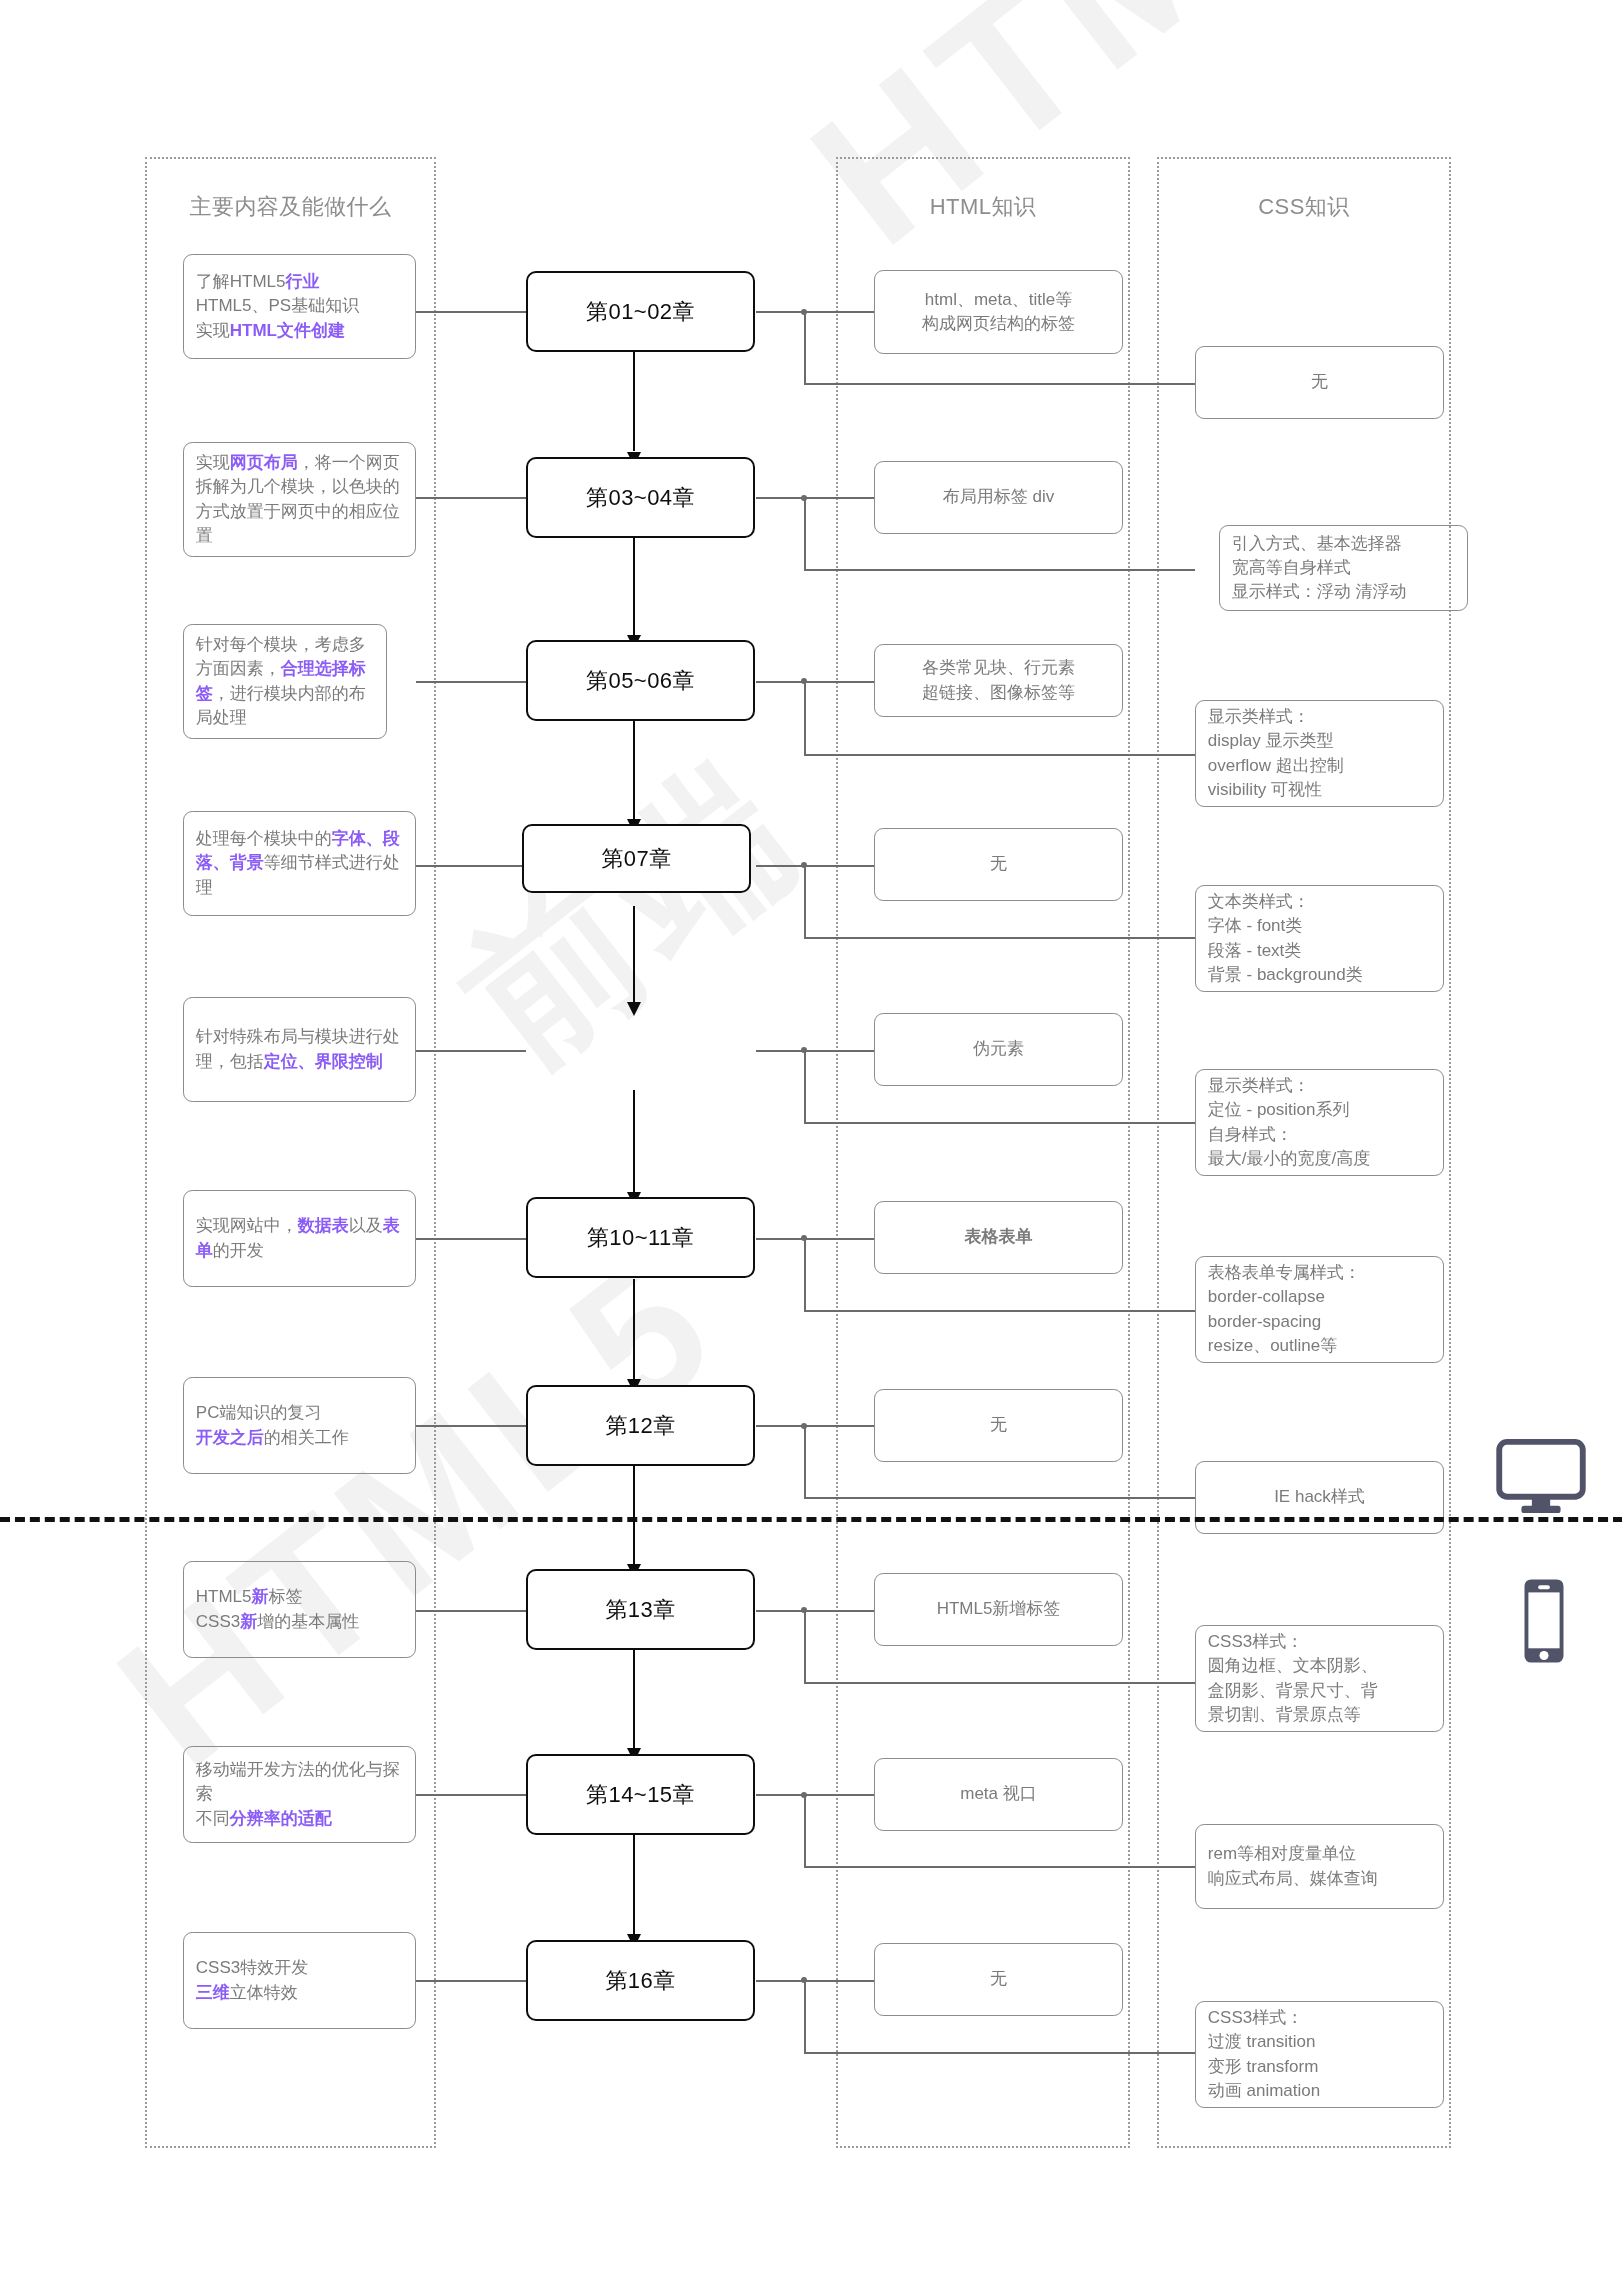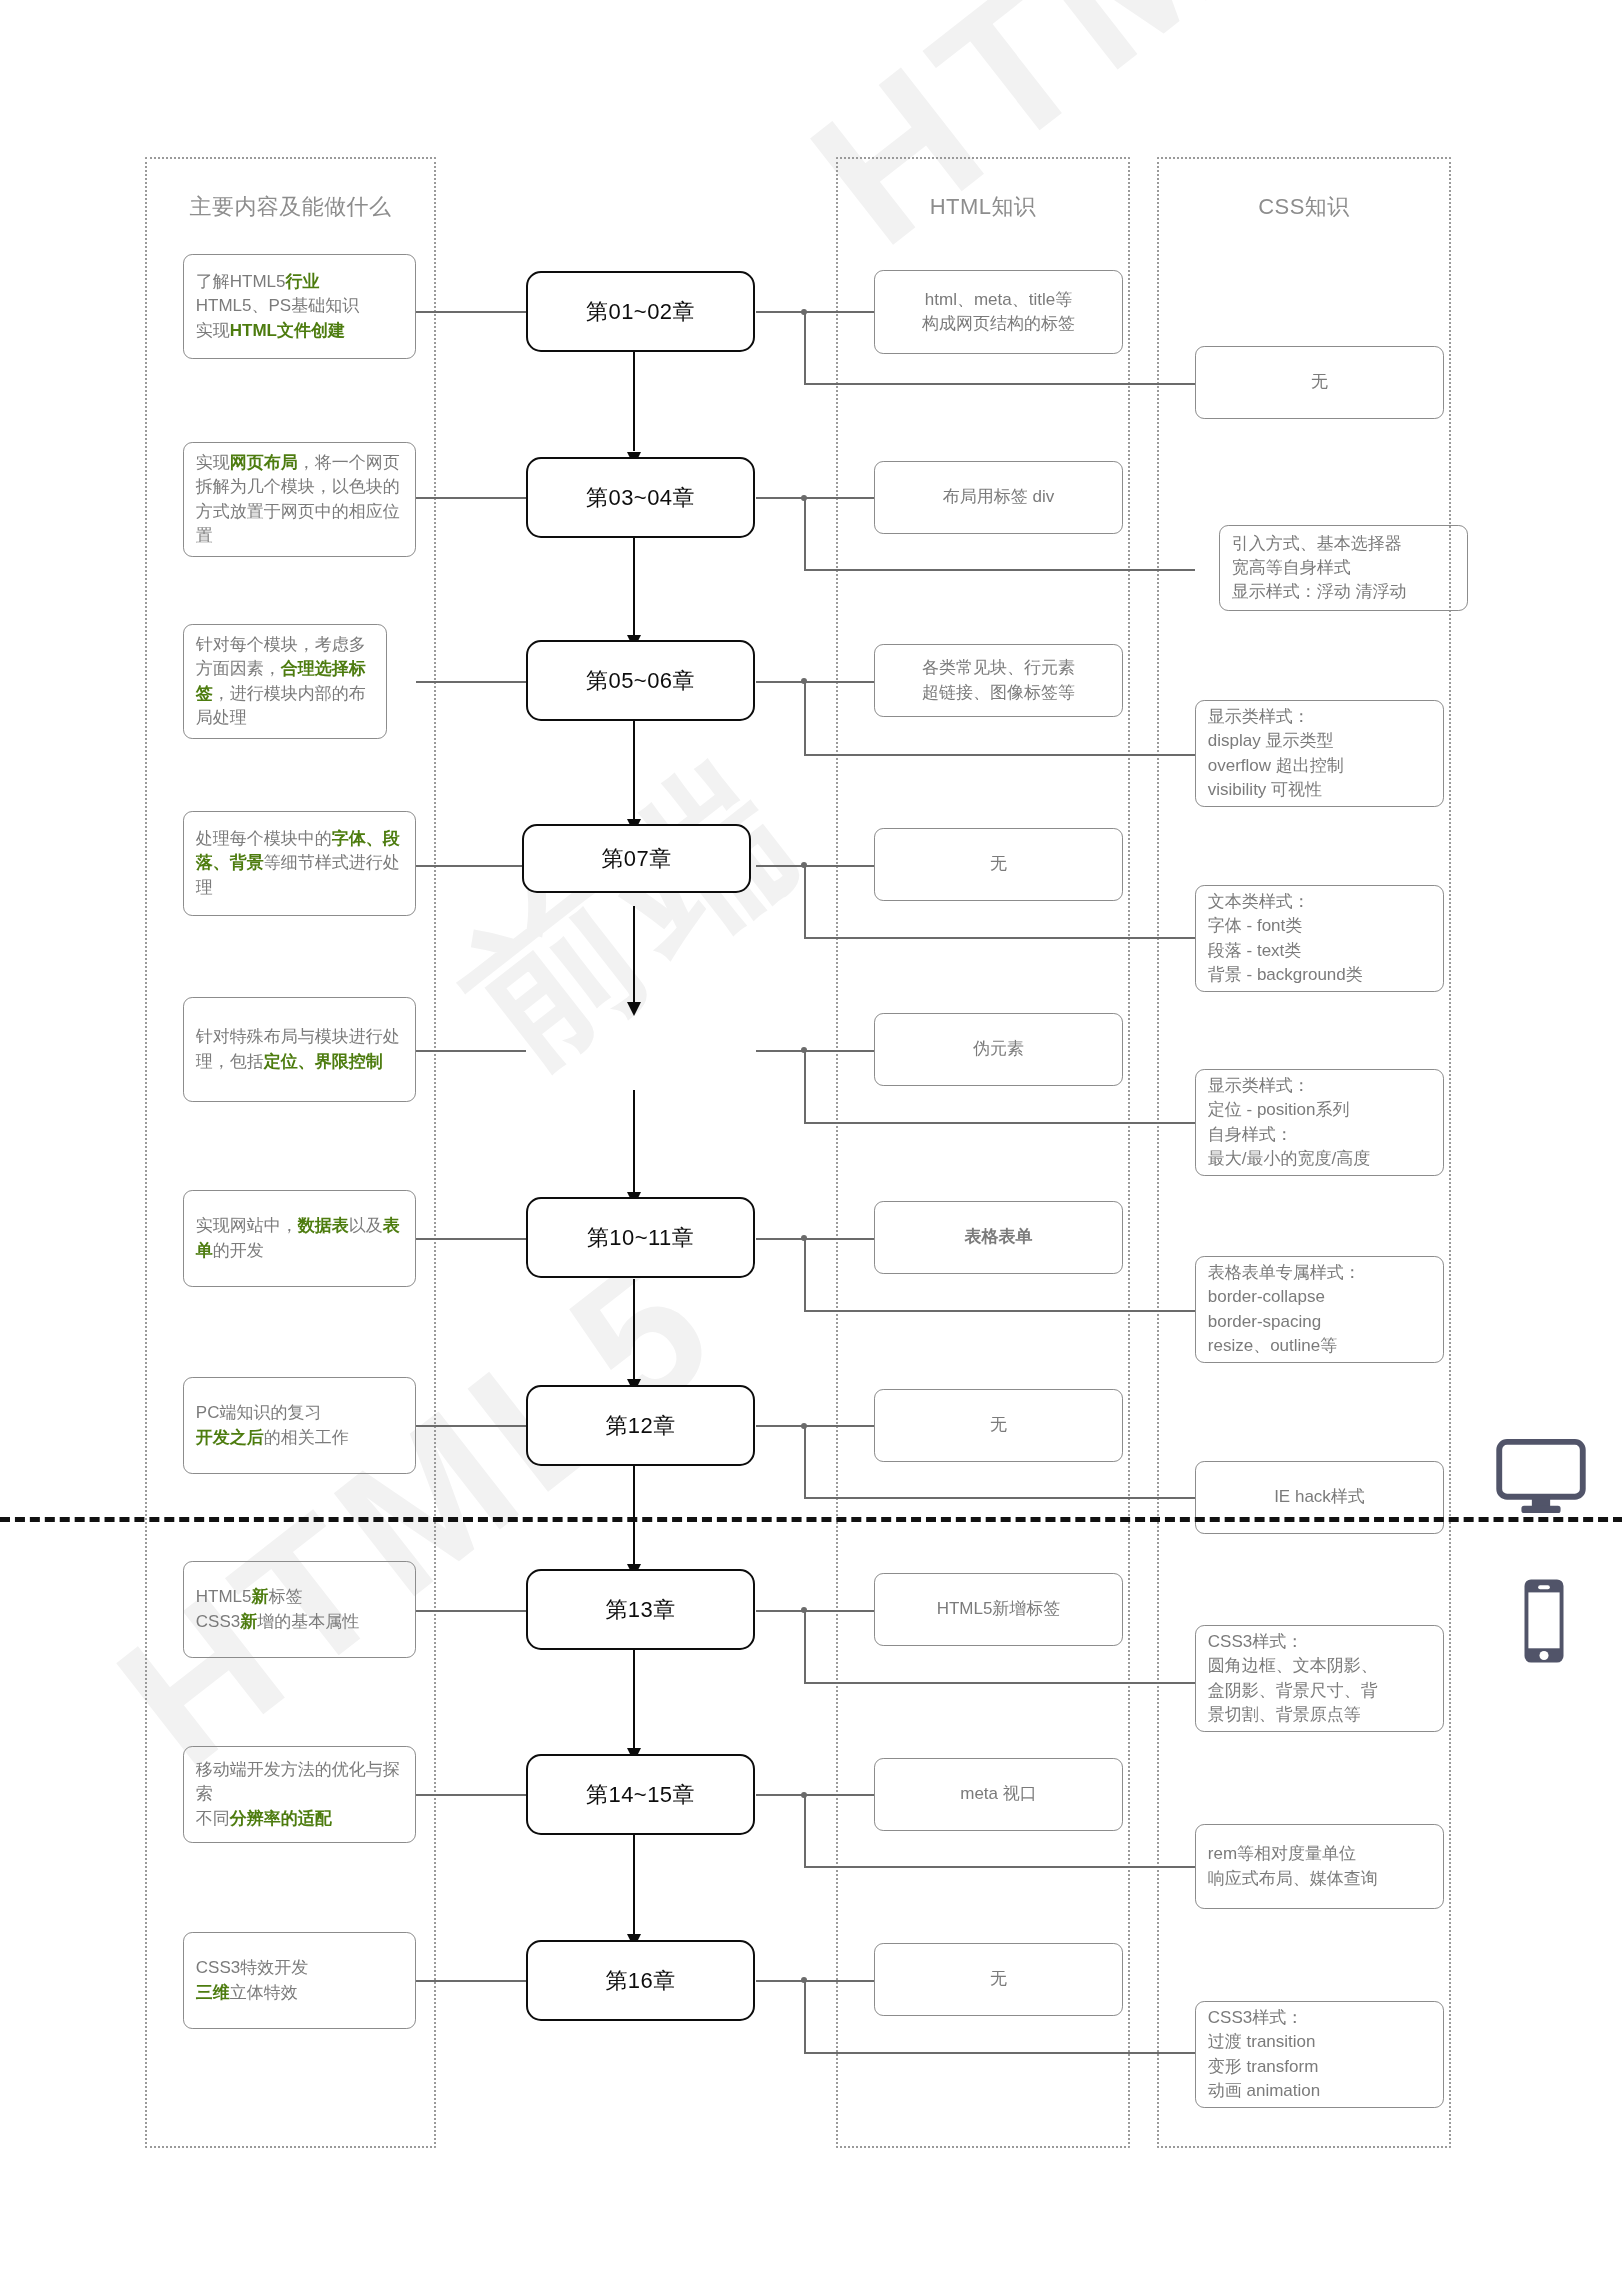--- a/index.html
+++ b/index.html
@@ -22,24 +22,24 @@
   .col{position:absolute;border:2px dotted #9a9a9a;border-radius:1.3px;box-sizing:border-box;}
   .col-title{position:absolute;width:100%;text-align:center;color:#8d8d8d;
              font-size:22px;letter-spacing:.02em;}
 
   
   .box{position:absolute;box-sizing:border-box;background:transparent;
        border:1.3px solid #8c8c8c;border-radius:9.2px;display:flex;align-items:center;
        padding:0 11.8px;}
   .box.center{justify-content:center;text-align:center;}
   .box .txt{color:#7b7b7b;font-size:17px;line-height:1.42;white-space:pre-wrap;}
-  .box .txt b{color:#4d7c0f;font-weight:700;}
+  .box .txt b{color:#8b5cf6;font-weight:700;}
 
   .chapter{position:absolute;box-sizing:border-box;background:#fff;
-           border:2px solid #0d0d0d;border-radius:15px;
+           border:2px solid #0d0d0d;border-radius:10px;
            display:flex;align-items:center;justify-content:center;
            color:#0d0d0d;font-size:22px;letter-spacing:.02em;z-index:5;}
 
   
   .h-line{position:absolute;height:2px;background:#6b6b6b;}
   .v-line{position:absolute;width:2px;background:#6b6b6b;}
   .dot{position:absolute;width:5.9px;height:5.9px;border-radius:50%;background:#6b6b6b;}
 
   .flow-v{position:absolute;width:2px;background:#0b0b0b;z-index:4;}
   .flow-arrow{position:absolute;width:0;height:0;

